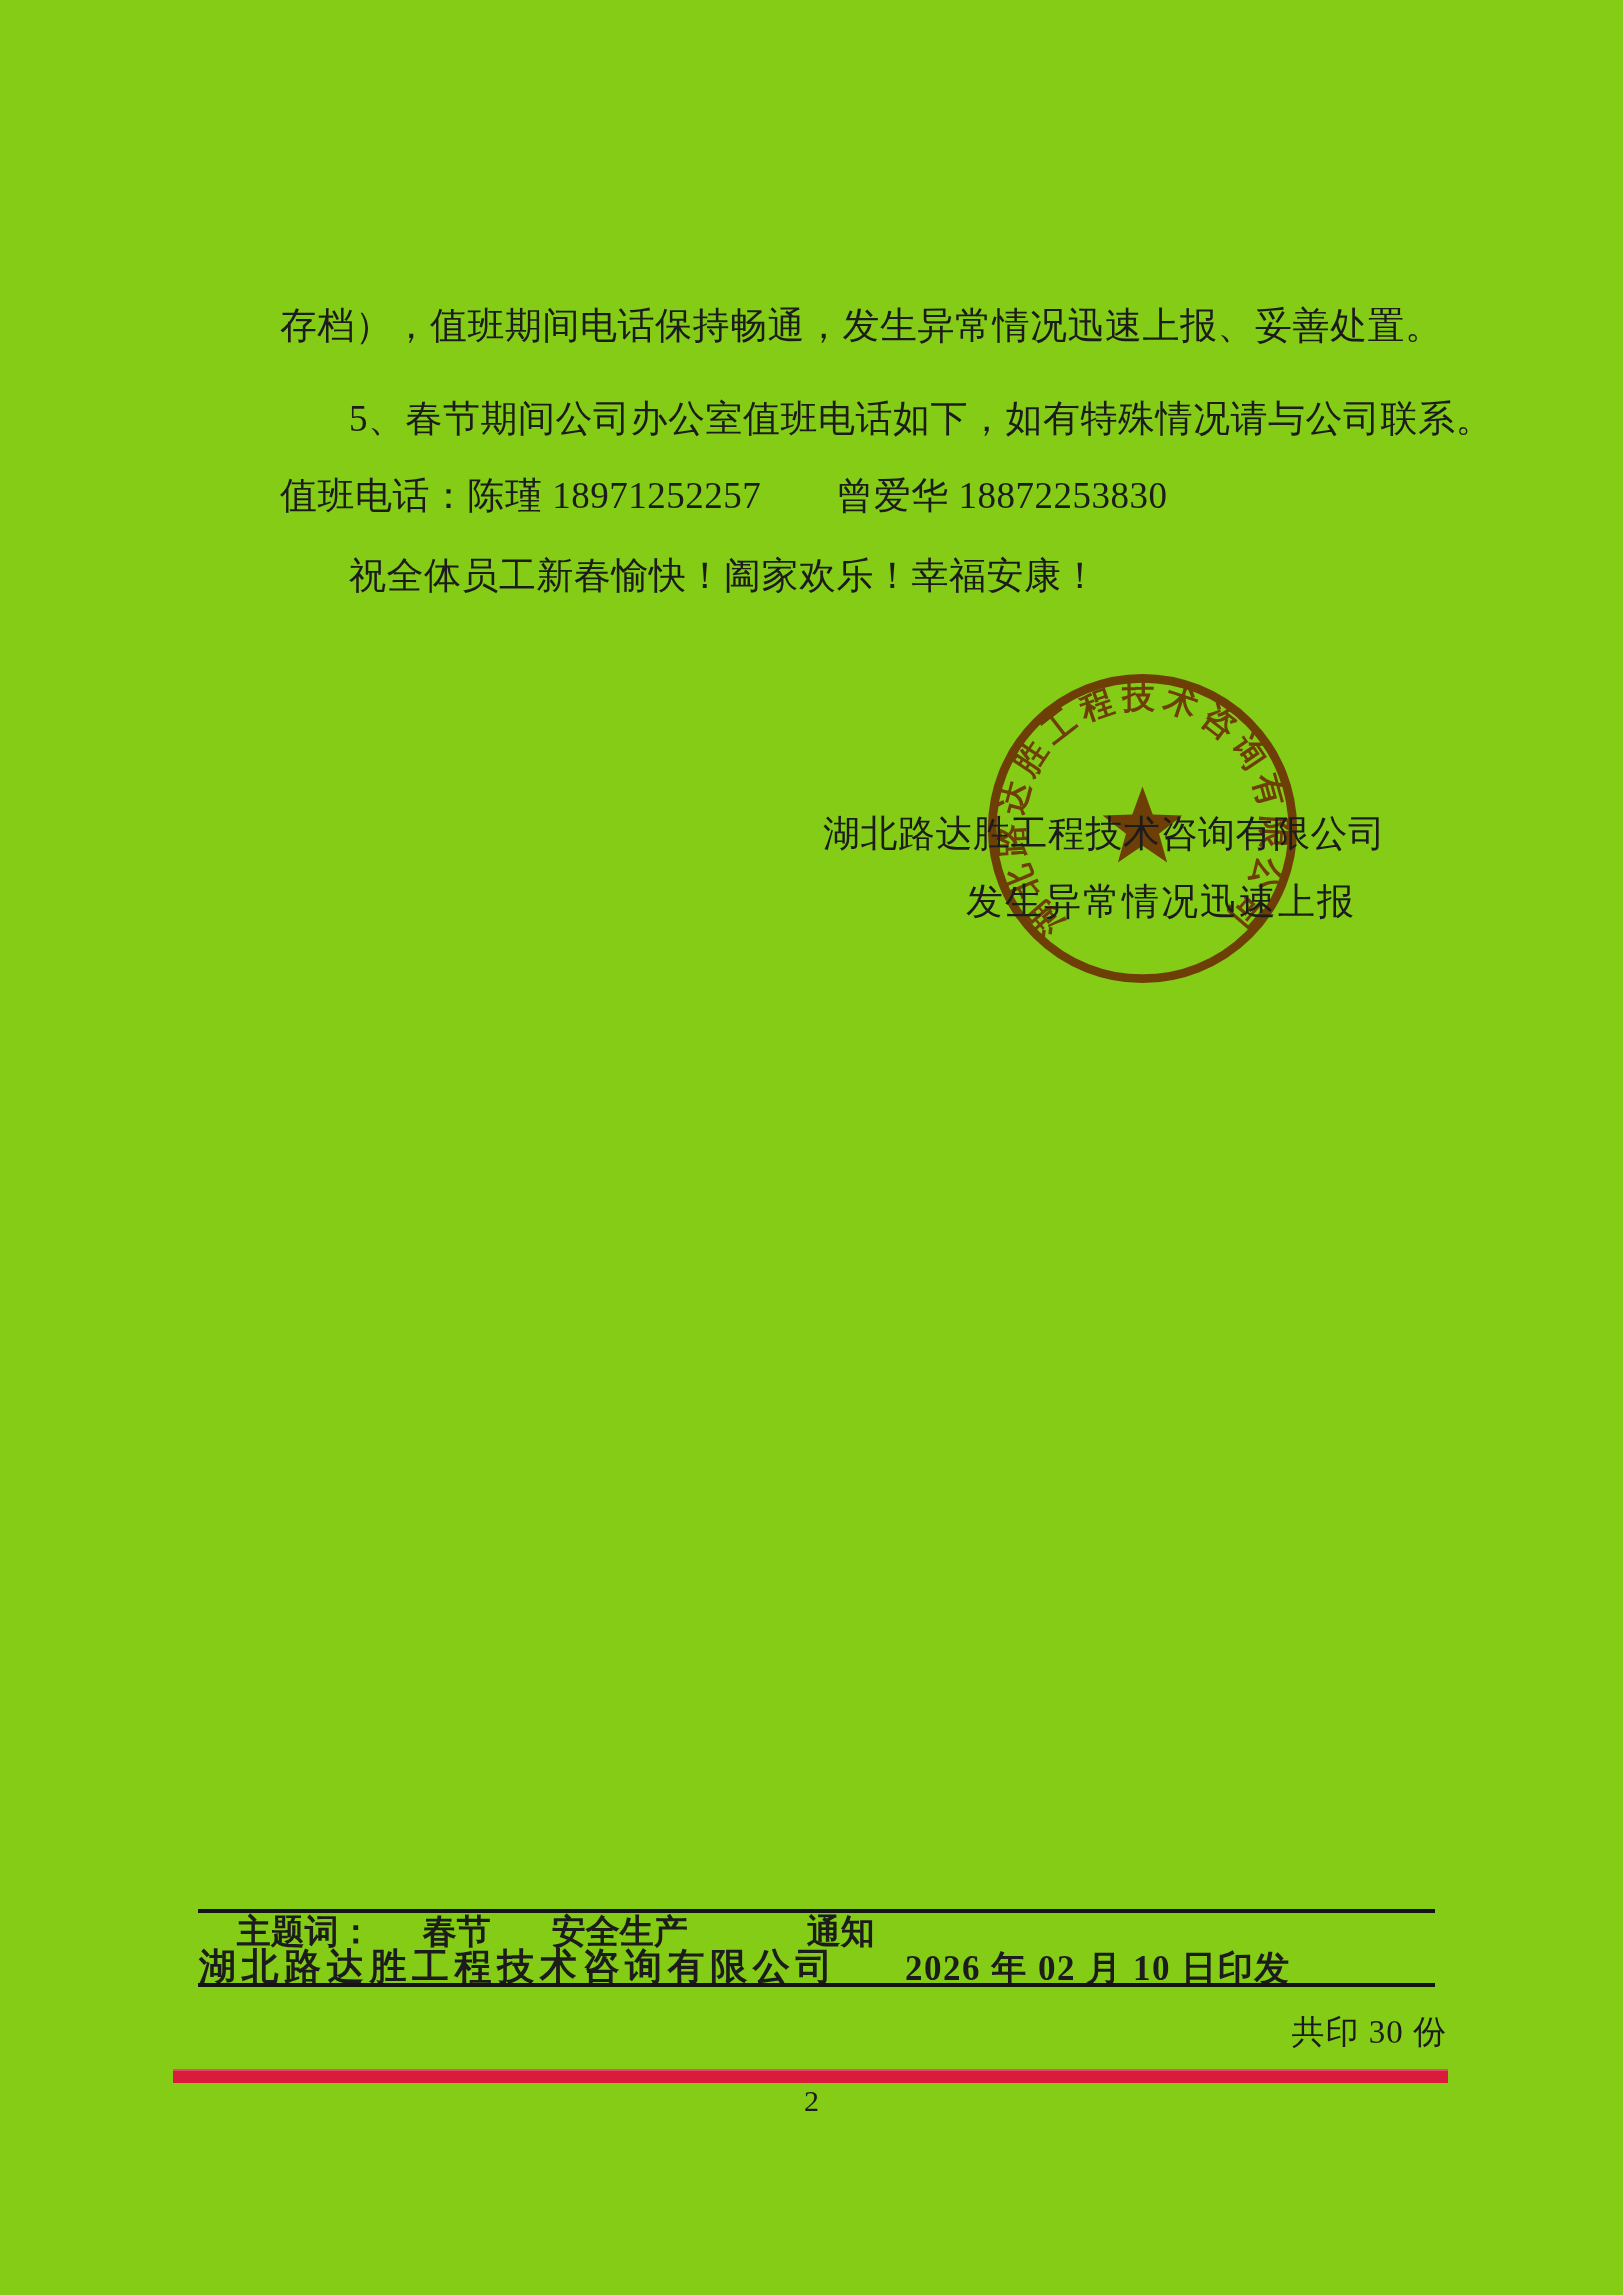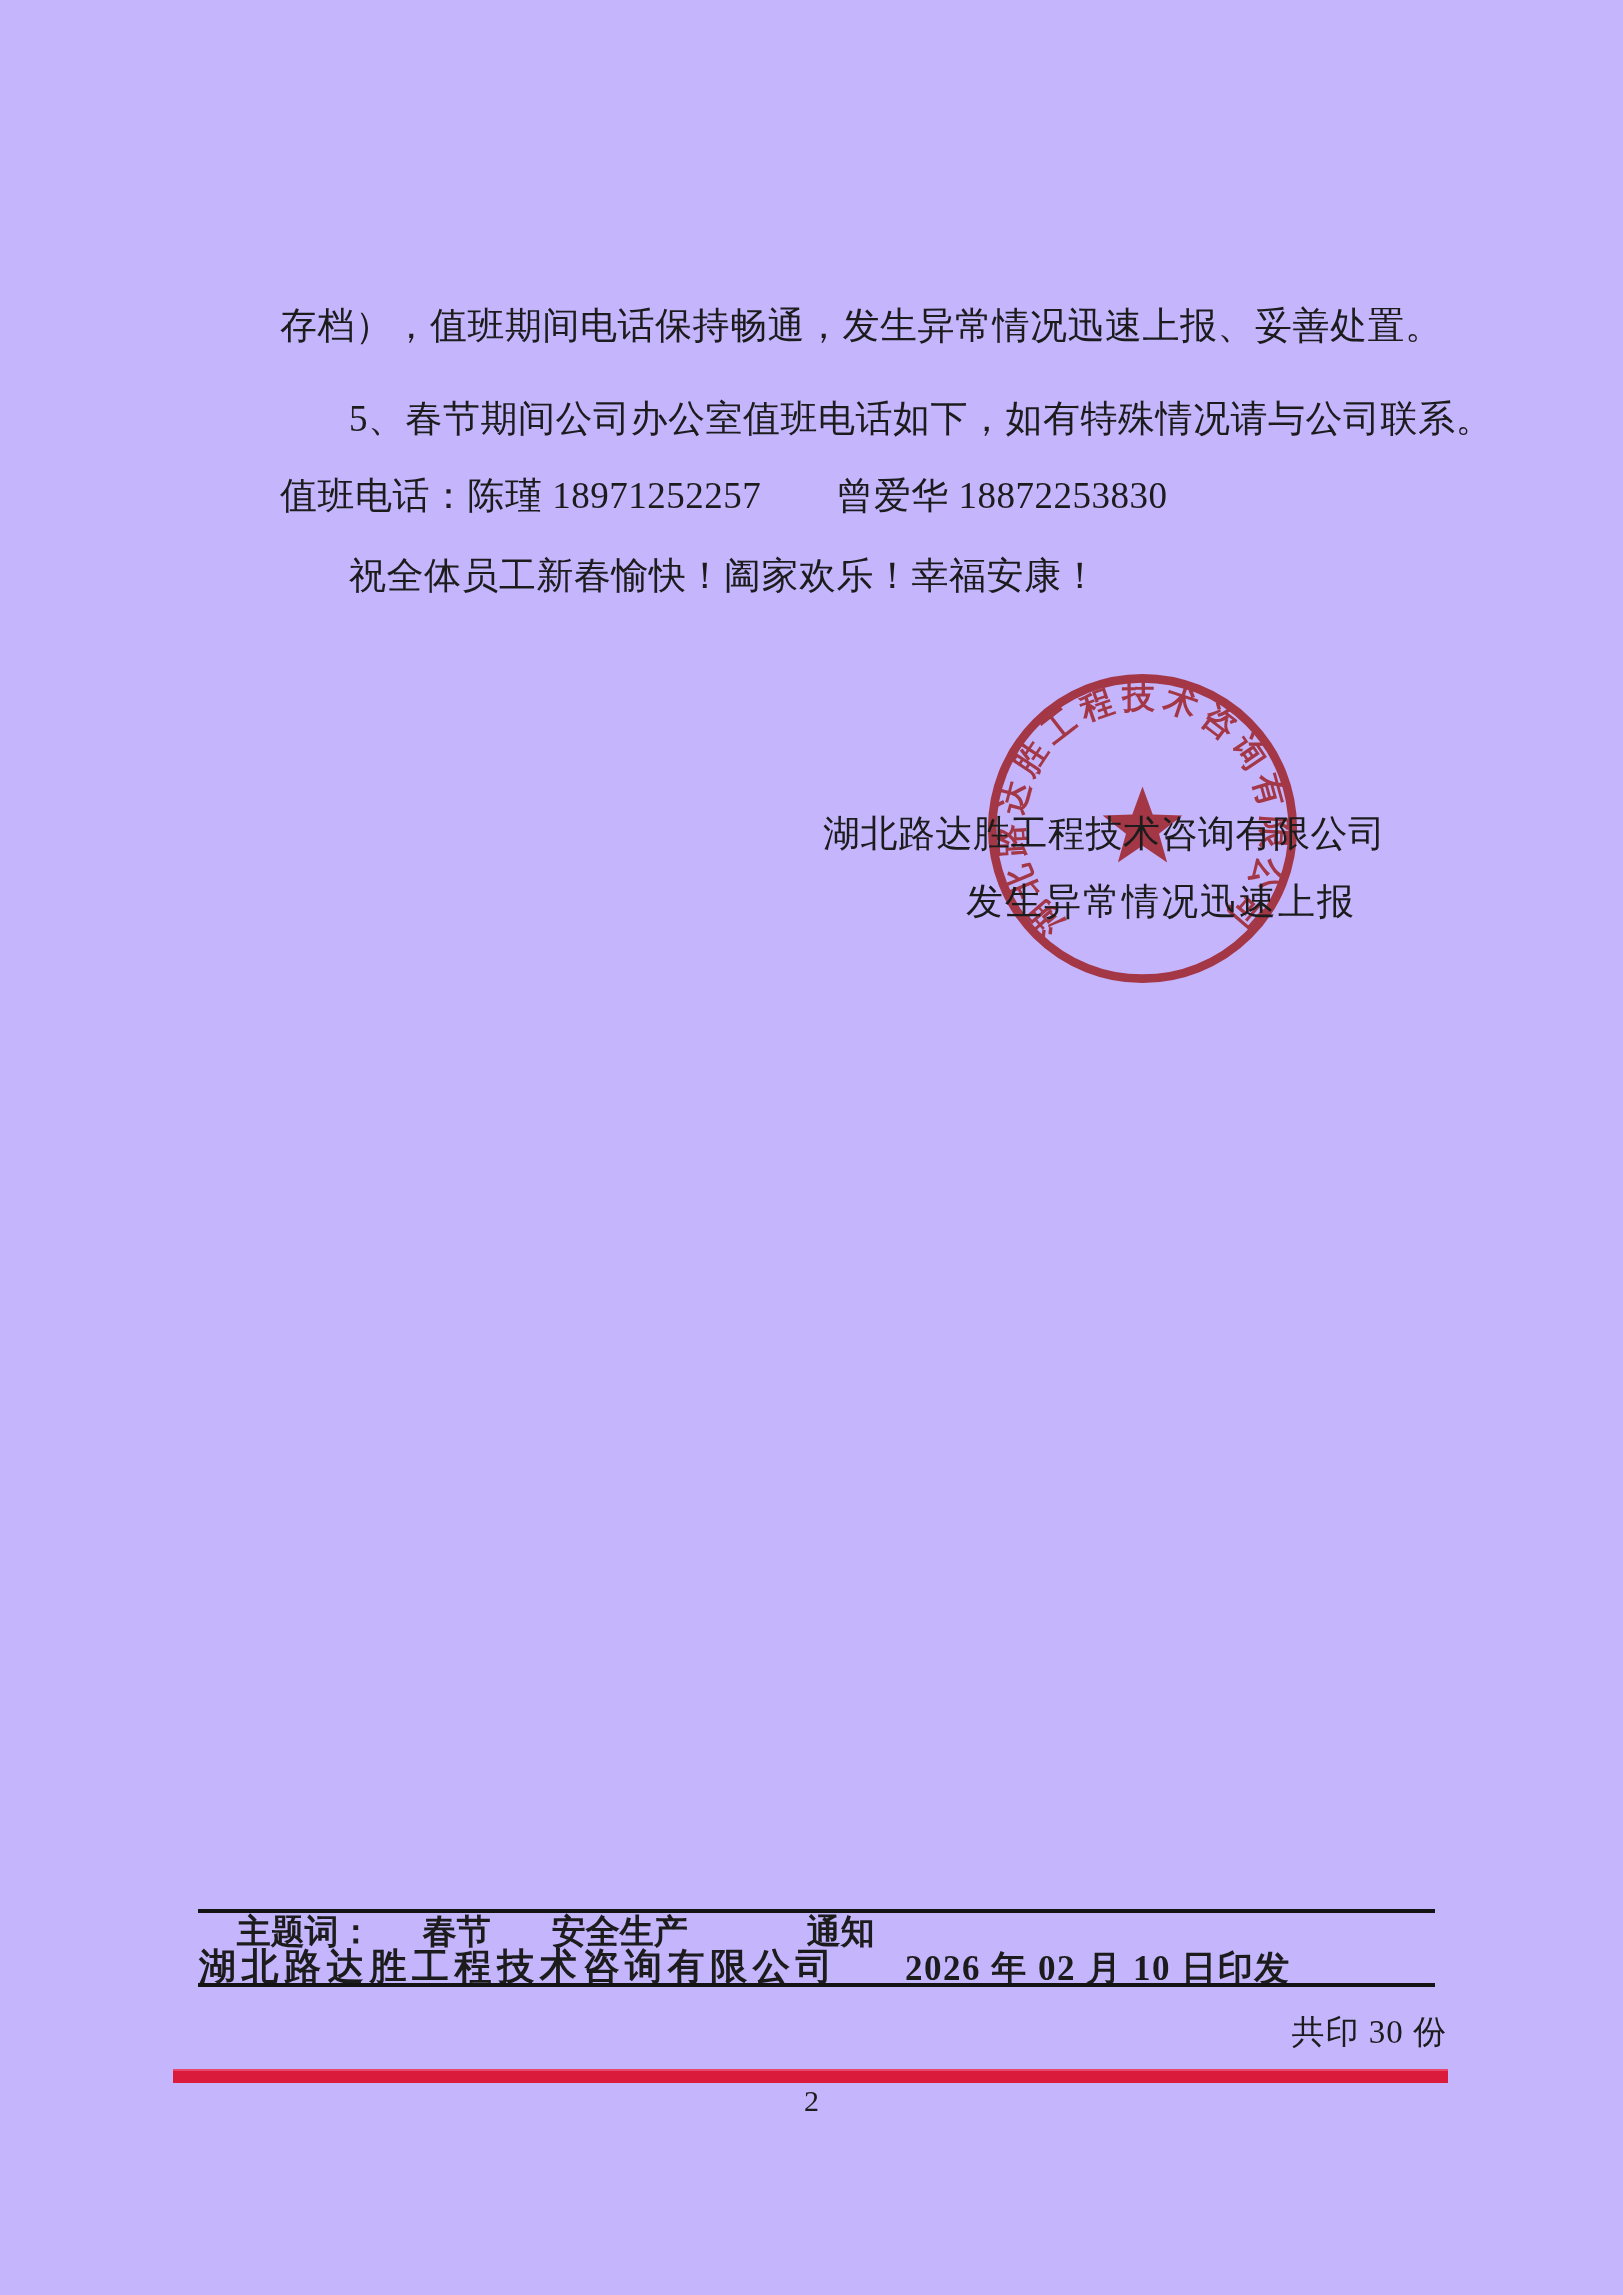--- a/index.html
+++ b/index.html
@@ -1,21 +1,21 @@
 <!DOCTYPE html>
 <html style="font-size:8.2px"><head>
 <meta charset="utf-8">
 <style>
   html, body { margin: 0; padding: 0; background: #888; }
   .page {
     position: relative;
     width: 1623px;
     height: 2295px;
     margin: 0 auto;
-    background: #c4b5fd;
+    background: #84cc16;
     overflow: hidden;
     font-family: "Liberation Serif", "DejaVu Serif", serif;
     color: #1c1c1c;
   }
   .abs { position: absolute; white-space: pre; }
 
   
   .body-text {
     font-size: 37px;
     line-height: 1.1;

